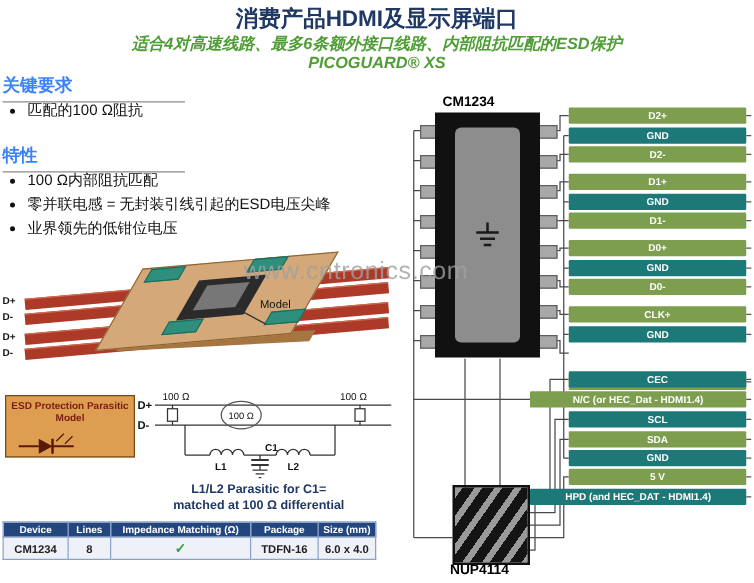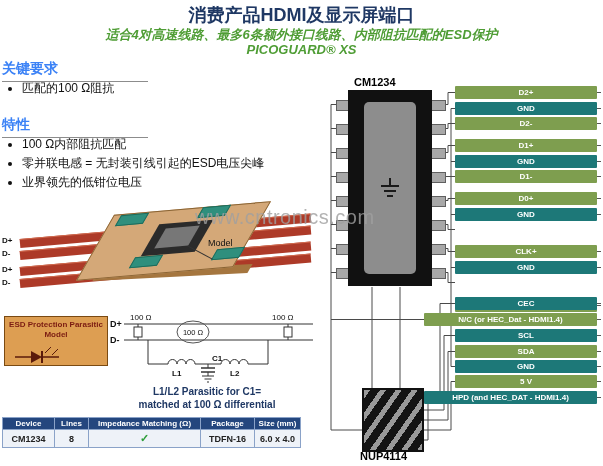--- a/index.html
+++ b/index.html
@@ -263,20 +263,21 @@
   <div class="pin" style="left:430px;top:268px"></div>
 
   <div class="bar" style="top: 86px; background: rgb(126, 158, 79);">D2+</div>
   <div class="bar" style="top: 102px; background: rgb(29, 120, 120);">GND</div>
   <div class="bar" style="top: 117px; background: rgb(126, 158, 79);">D2-</div>
   <div class="bar" style="top: 139px; background: rgb(126, 158, 79);">D1+</div>
   <div class="bar" style="top: 155px; background: rgb(29, 120, 120);">GND</div>
   <div class="bar" style="top: 170px; background: rgb(126, 158, 79);">D1-</div>
   <div class="bar" style="top: 192px; background: rgb(126, 158, 79);">D0+</div>
   <div class="bar" style="top: 208px; background: rgb(29, 120, 120);">GND</div>
+  <div class="bar" style="top: 223px; background: rgb(126, 158, 79);">D0-</div>
   <div class="bar" style="top: 245px; background: rgb(126, 158, 79);">CLK+</div>
   <div class="bar" style="top: 261px; background: rgb(29, 120, 120);">GND</div>
   <div class="bar" style="top: 276px; background: rgb(126, 158, 79); margin-top: 23px;">CLK-</div>
   <div class="bar" style="top: 297px; background: rgb(29, 120, 120);">CEC</div>
   <div class="bar wide" style="top: 313px; background: rgb(126, 158, 79);">N/C (or HEC_Dat - HDMI1.4)</div>
   <div class="bar" style="top: 329px; background: rgb(29, 120, 120);">SCL</div>
   <div class="bar" style="top: 345px; background: rgb(126, 158, 79);">SDA</div>
   <div class="bar" style="top: 360px; background: rgb(29, 120, 120);">GND</div>
   <div class="bar" style="top: 375px; background: rgb(126, 158, 79);">5 V</div>
   <div class="bar wide" style="top: 391px; background: rgb(29, 120, 120);">HPD (and HEC_DAT - HDMI1.4)</div>

